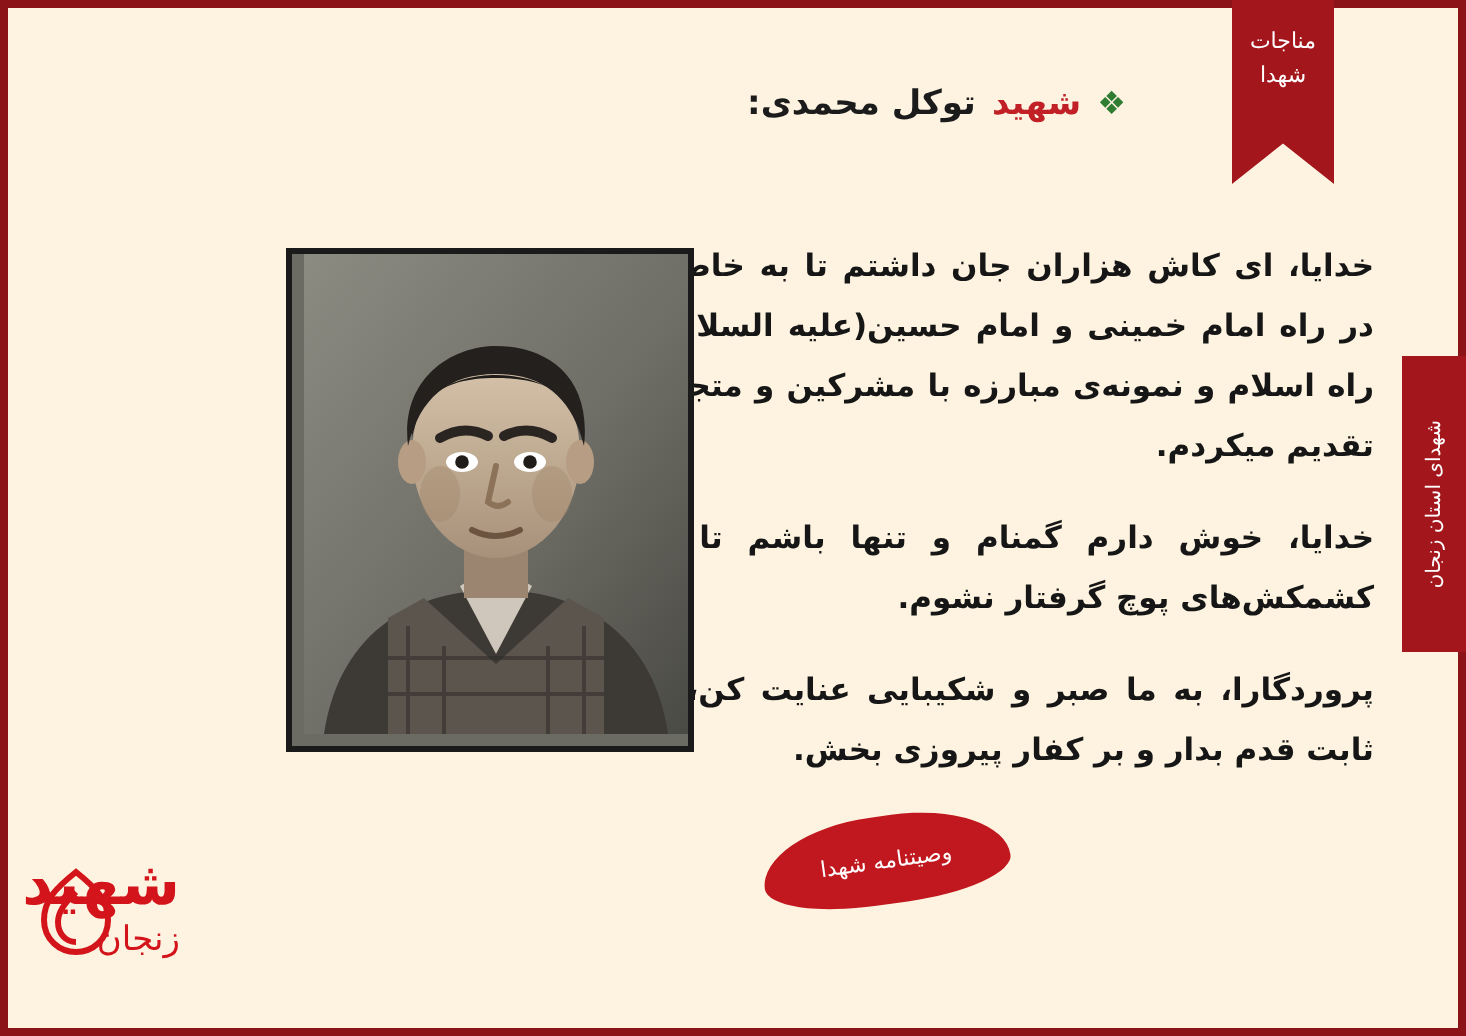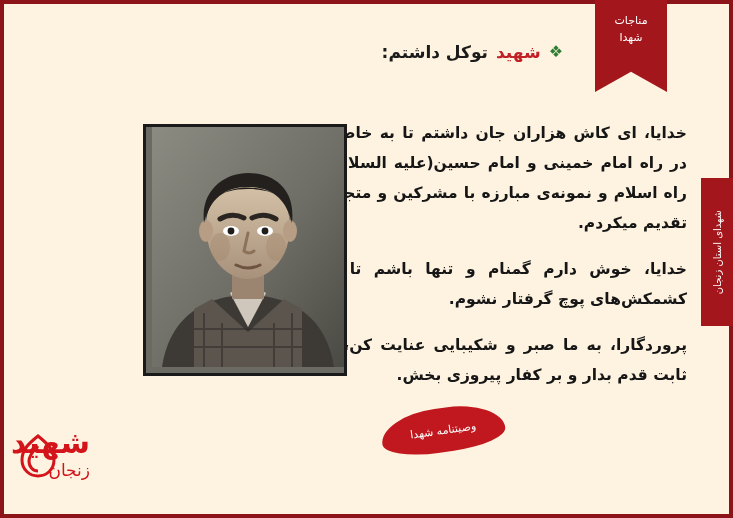--- a/index.html
+++ b/index.html
@@ -45,21 +45,21 @@
     top: 0; bottom: 0; right: 0;
     width: 4px;
     background: #8c1318;
   }
 
   
   .ribbon {
     position: absolute;
     top: 0;
     right: 66px;
-    width: 72px;
+    width: 51px;
     height: 92px;
     background: #a3161c;
     color: #ffffff;
     text-align: center;
     font-size: 11px;
     line-height: 17px;
     padding-top: 12px;
     box-sizing: border-box;
     -webkit-clip-path: polygon(0 0, 100% 0, 100% 100%, 50% 78%, 0 100%);
     clip-path: polygon(0 0, 100% 0, 100% 100%, 50% 78%, 0 100%);
@@ -214,21 +214,21 @@
   <div class="frame-right"></div>
 
   <div class="ribbon">
     <div>مناجات</div>
     <div>شهدا</div>
   </div>
 
   <div class="heading">
     <span class="bullet">❖</span>
     <span class="title-red">شهید</span>
-    <span class="title-dark">توکل داشتم:</span>
+    <span class="title-dark">توکل محمدی:</span>
   </div>
 
   <div class="text-col">
     <p class="para">خدایا، ای کاش هزاران جان داشتم تا به خاطر رضای تو در راه امام خمینی و امام حسین(علیه السلام) که همان راه اسلام و نمونه‌ی مبارزه با مشرکین و متجاوزین است تقدیم میکردم.</p>
     <p class="para">خدایا، خوش دارم گمنام و تنها باشم تا در غوغای کشمکش‌های پوچ گرفتار نشوم.</p>
     <p class="para">پروردگارا، به ما صبر و شکیبایی عنایت کن، در عبادتت ثابت قدم بدار و بر کفار پیروزی بخش.</p>
   </div>
 
   <div class="portrait">
     <svg width="192" height="240" viewBox="0 0 192 240">

